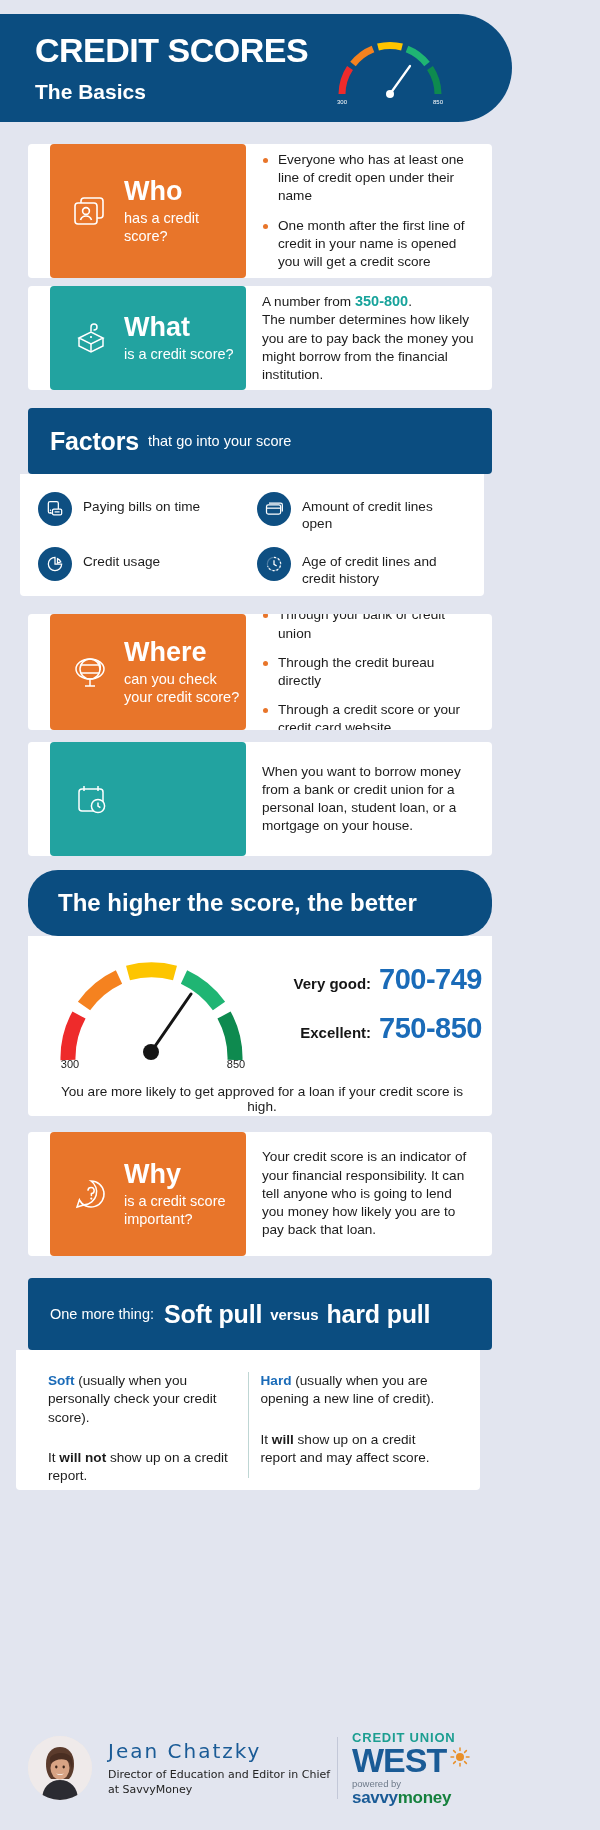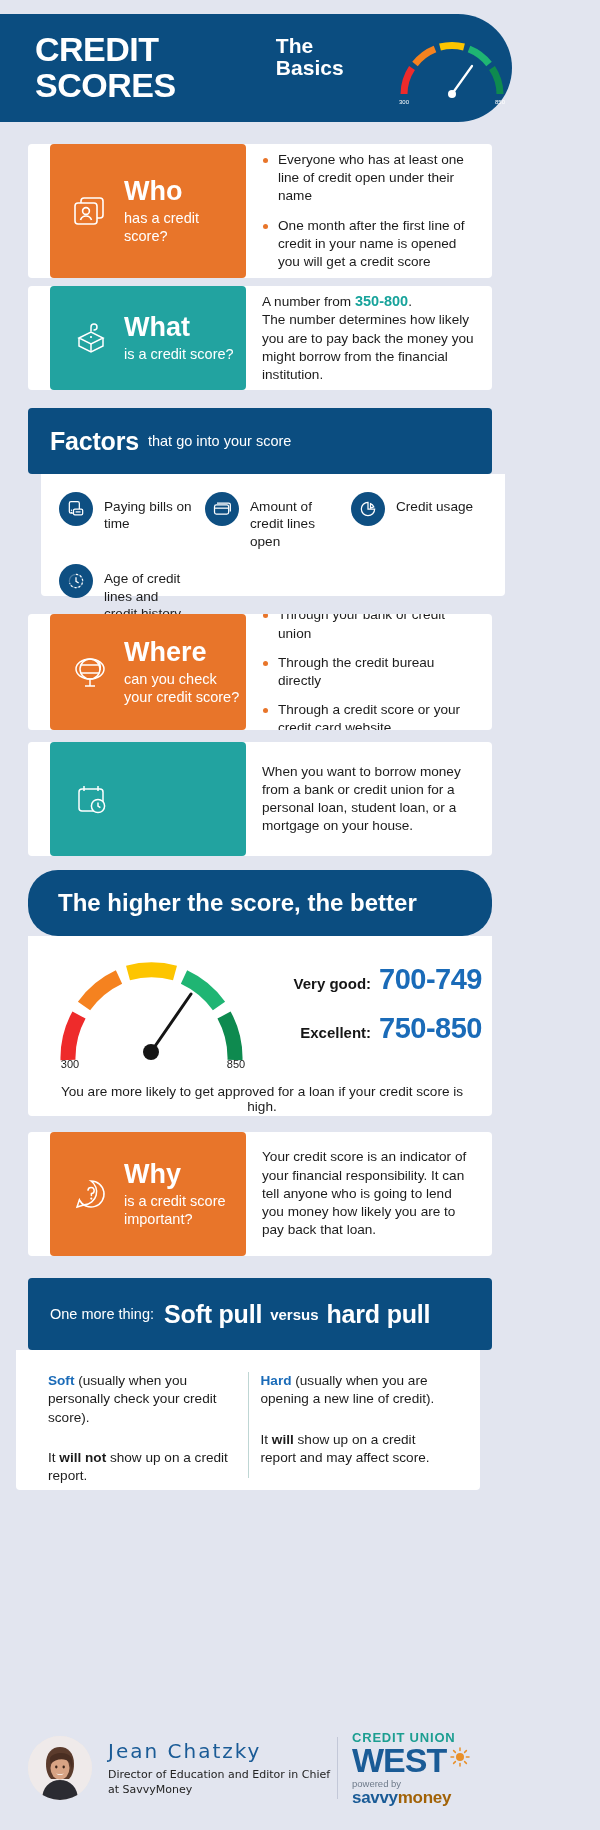--- a/index.html
+++ b/index.html
@@ -22,21 +22,21 @@
     position: absolute;
     left: 0; top: 14px;
     width: 512px;
     height: 108px;
     background: #0b4d80;
     border-radius: 0 54px 54px 0;
     display: flex;
     align-items: center;
     padding-left: 35px;
   }
-  .header-titles { display: flex; flex-direction: row; gap: 9px; }
+  .header-titles { display: flex; flex-direction: column; gap: 9px; }
   .title-main {
     color: #ffffff;
     font-size: 34px;
     font-weight: bold;
     letter-spacing: -0.5px;
     line-height: 1.05;
   }
   .title-sub {
     color: #ffffff;
     font-size: 21px;
@@ -134,27 +134,27 @@
     color: #ffffff;
     font-size: 14.5px;
     margin-left: 9px;
   }
   .banner-center { justify-content: flex-start; padding-left: 30px; border-radius: 30px; }
   .banner-title-lg { color:#ffffff; font-size: 24px; font-weight: bold; }
 
   
   .factors-body {
     position: absolute;
-    left: 41px;
+    left: 20px;
     width: 464px;
     background: #ffffff;
     border-radius: 0 0 4px 4px;
     padding: 18px 18px 18px 18px;
     display: grid;
-    grid-template-columns: 1fr 1fr 1fr;
+    grid-template-columns: 1fr 1fr;
     grid-row-gap: 14px;
     grid-column-gap: 10px;
   }
   .factor { display: flex; align-items: flex-start; }
   .factor-badge {
     width: 34px; height: 34px; flex: 0 0 34px;
     border-radius: 50%;
     background: #0e4f82;
     display: flex; align-items: center; justify-content: center;
   }
@@ -237,21 +237,21 @@
     width: 1px; height: 62px;
     background: #c3c8d8;
     margin: 0 14px 0 auto;
   }
   .cu-logo { width: 140px; flex: 0 0 140px; }
   .cu-line1 { font-size: 13px; font-weight: bold; letter-spacing: 0.8px; color: #1c9e91; }
   .cu-west { font-size: 34px; font-weight: bold; color: #1a5b96; letter-spacing: -1px; line-height: 0.92; }
   .cu-powered { font-size: 9.5px; color: #6e7a8a; margin-top: 2px; }
   .cu-savvy { font-size: 17px; font-weight: bold; letter-spacing: -0.3px; line-height: 1; }
   .savvy-blue { color: #1a5b96; }
-  .savvy-orange { color: #a16207; }
+  .savvy-orange { color: #15803d; }
   .cu-head-wrap { display: flex; align-items: flex-start; }
   .sunburst { margin-left: 4px; margin-top: 2px; }
 </style>
 </head>
 <body>
 
 <div class="page">
 
   <div class="header">
     <div class="header-titles">

